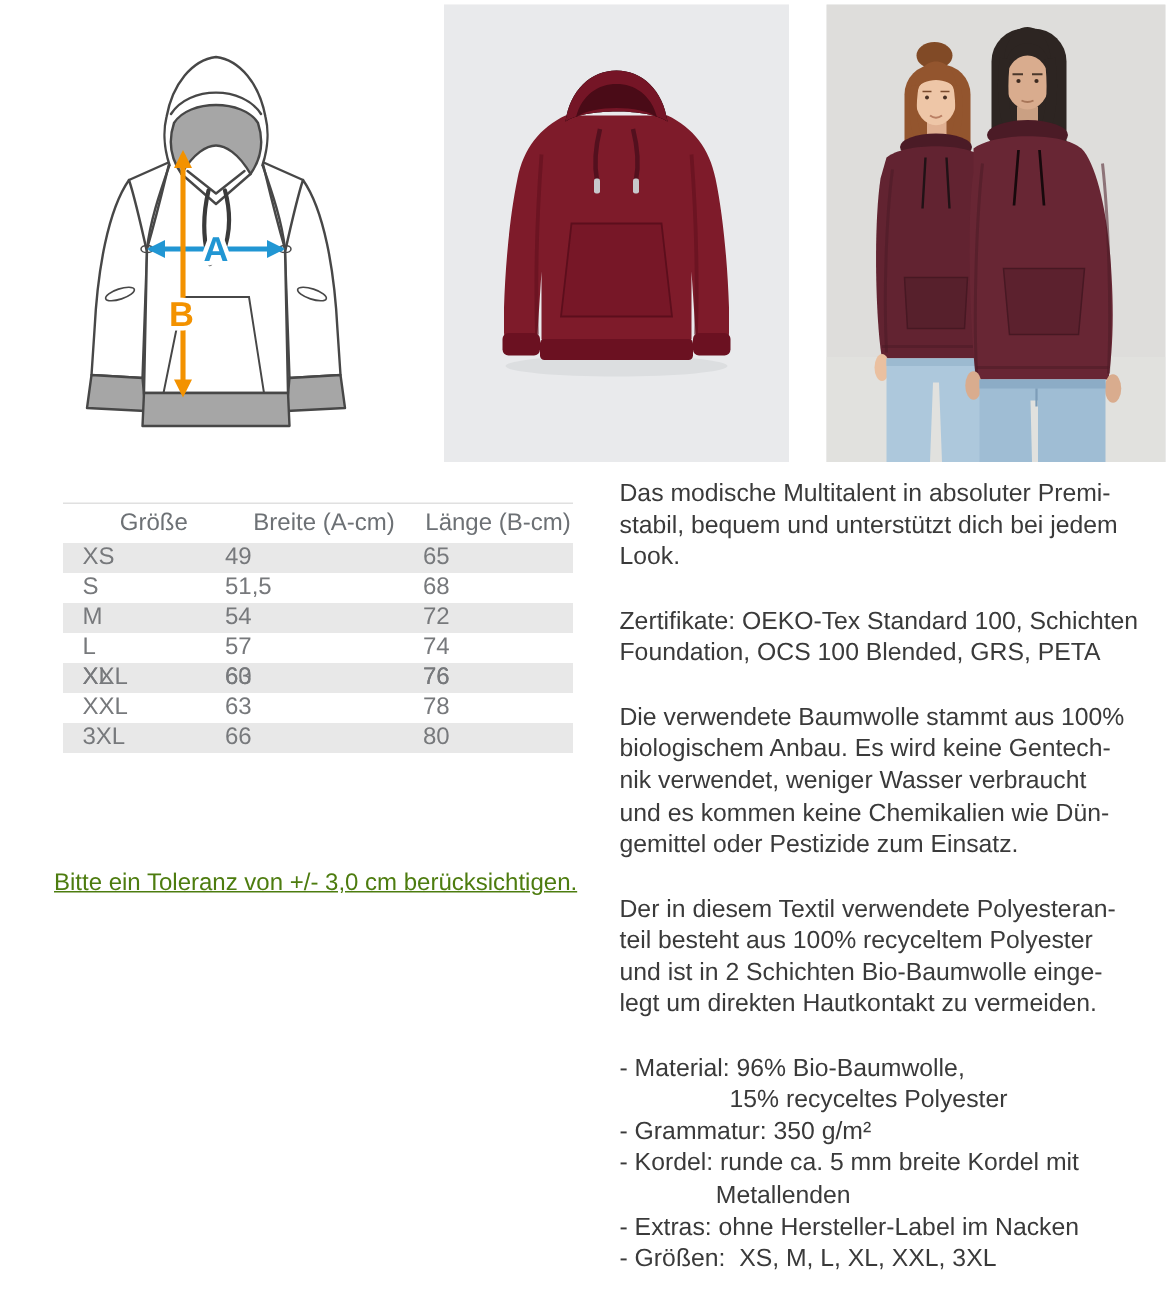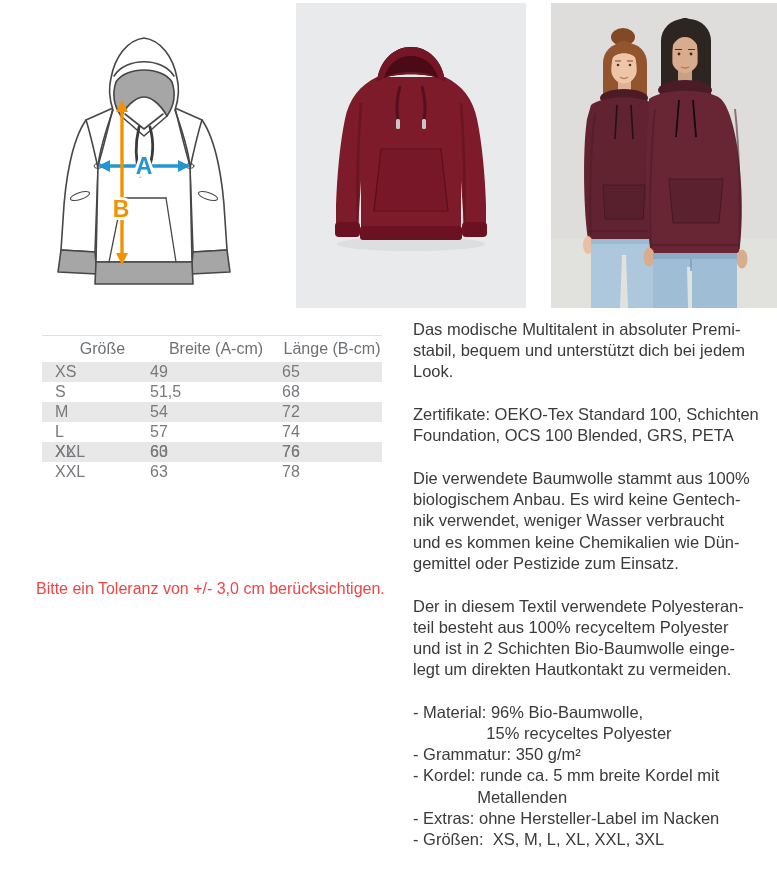--- a/index.html
+++ b/index.html
@@ -30,21 +30,21 @@
   table.size-table td{height:20px;padding:0;}
   table.size-table th:first-child,
   table.size-table td:first-child{padding-left:13px;}
   table.size-table tbody tr:nth-child(odd){background:#e8e8e8;}
   .cell-stack{position:relative;display:inline-block;}
   .cell-stack .ghost{position:absolute;left:0;top:0;}
 
   
   .tolerance{
     position:absolute;left:36px;top:580px;margin:0;
-    font-size:16px;color:#ef4444;
+    font-size:16px;color:#4d7c0f;text-decoration:underline;
   }
 
   
   .right-col{
     position:absolute;left:413px;top:319px;width:362px;
     font-size:16.5px;line-height:21.2px;color:#3a3a3a;
   }
   .right-col .para{margin:0 0 21.5px 0;}
   .right-col .line{white-space:pre;}
 </style>
@@ -235,20 +235,25 @@
         <tr>
           <td><span class="cell-stack"><span>XL</span><span class="ghost">XXL</span></span></td>
           <td><span class="cell-stack"><span>60</span><span class="ghost">63</span></span></td>
           <td><span class="cell-stack"><span>76</span><span class="ghost">76</span></span></td>
         </tr>
         <tr>
           <td>XXL</td>
           <td>63</td>
           <td>78</td>
         </tr>
+        <tr>
+          <td>3XL</td>
+          <td>66</td>
+          <td>80</td>
+        </tr>
       </tbody>
   </table>
 
   <p class="tolerance">Bitte ein Toleranz von +/- 3,0 cm berücksichtigen.</p>
 
   <div class="right-col">
       <div class="para">
         <div class="line">Das modische Multitalent in absoluter Premi-</div>
         <div class="line">stabil, bequem und unterstützt dich bei jedem</div>
         <div class="line">Look.</div>

